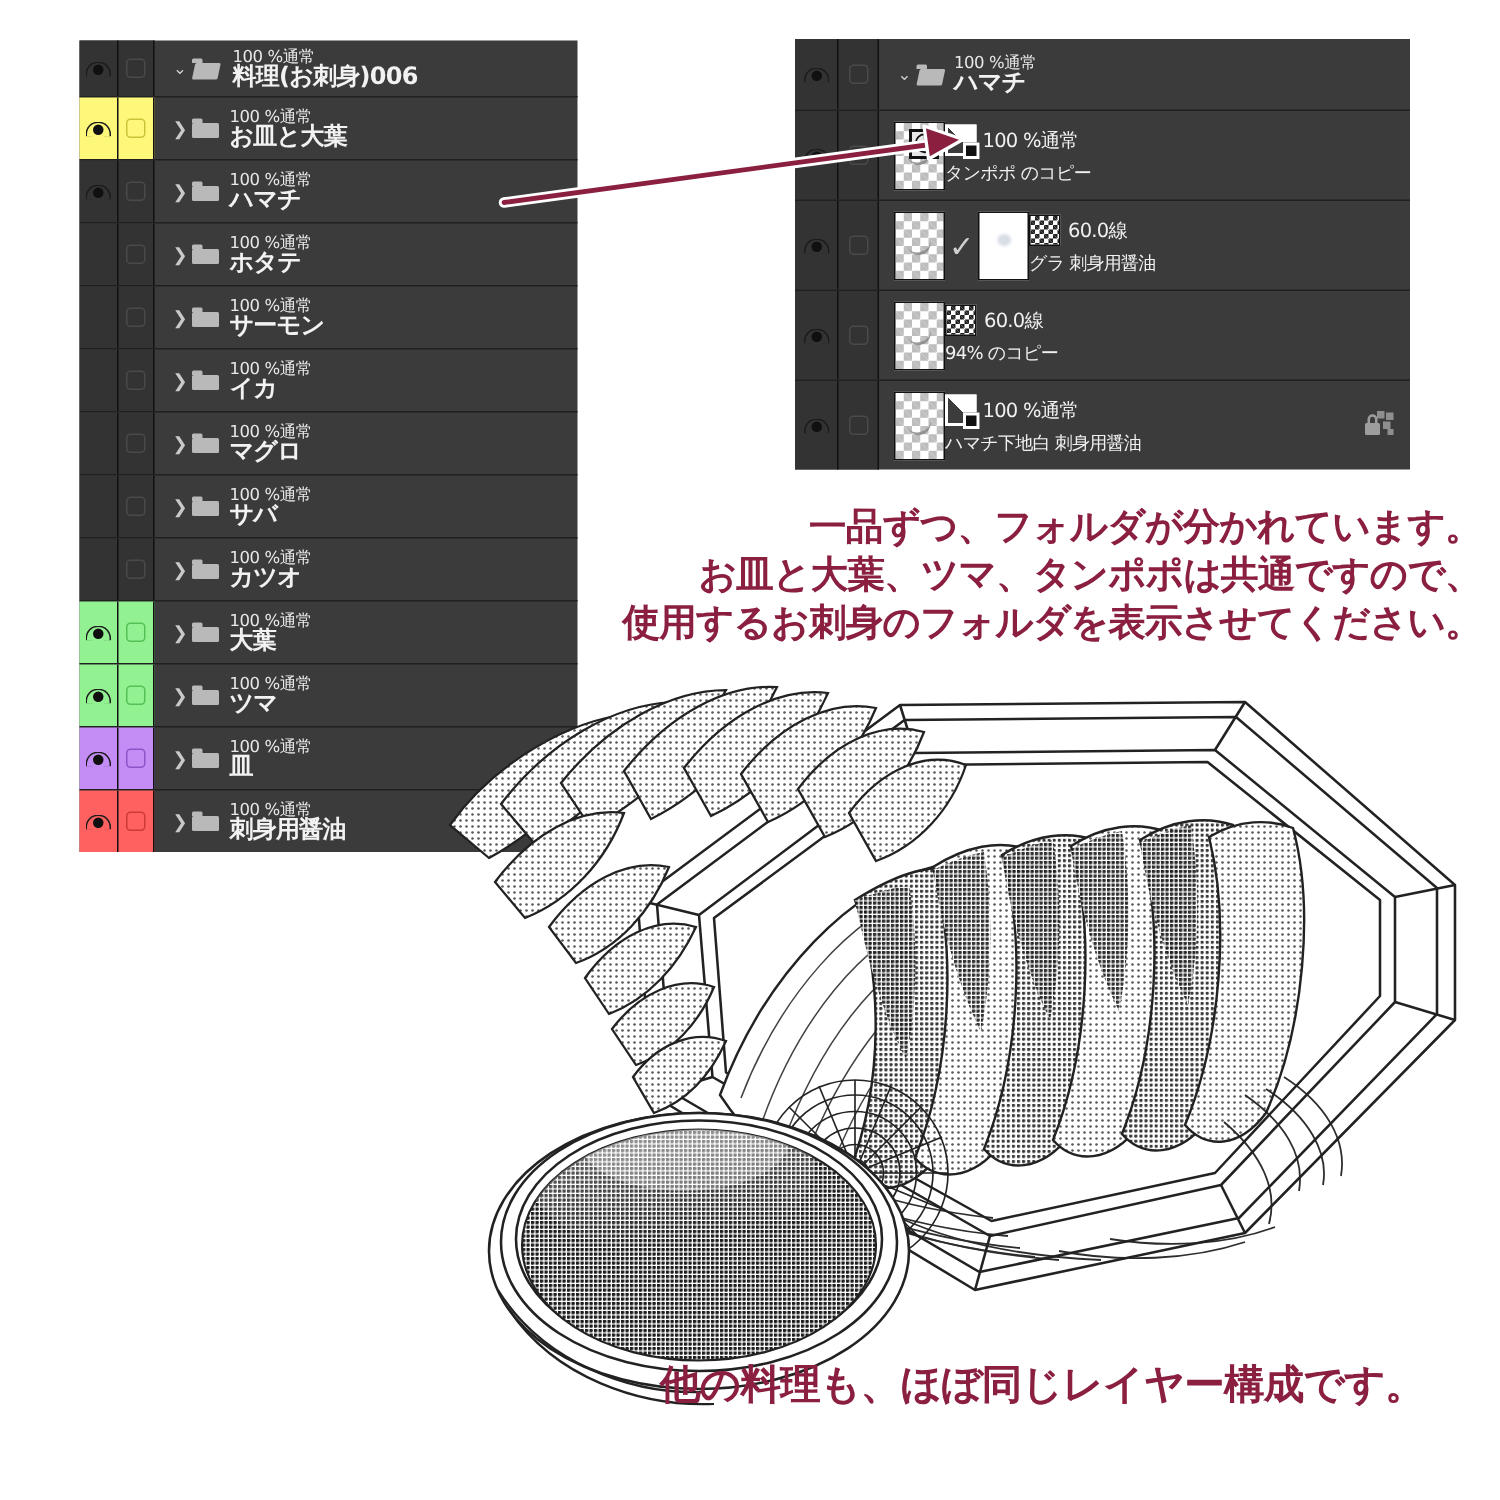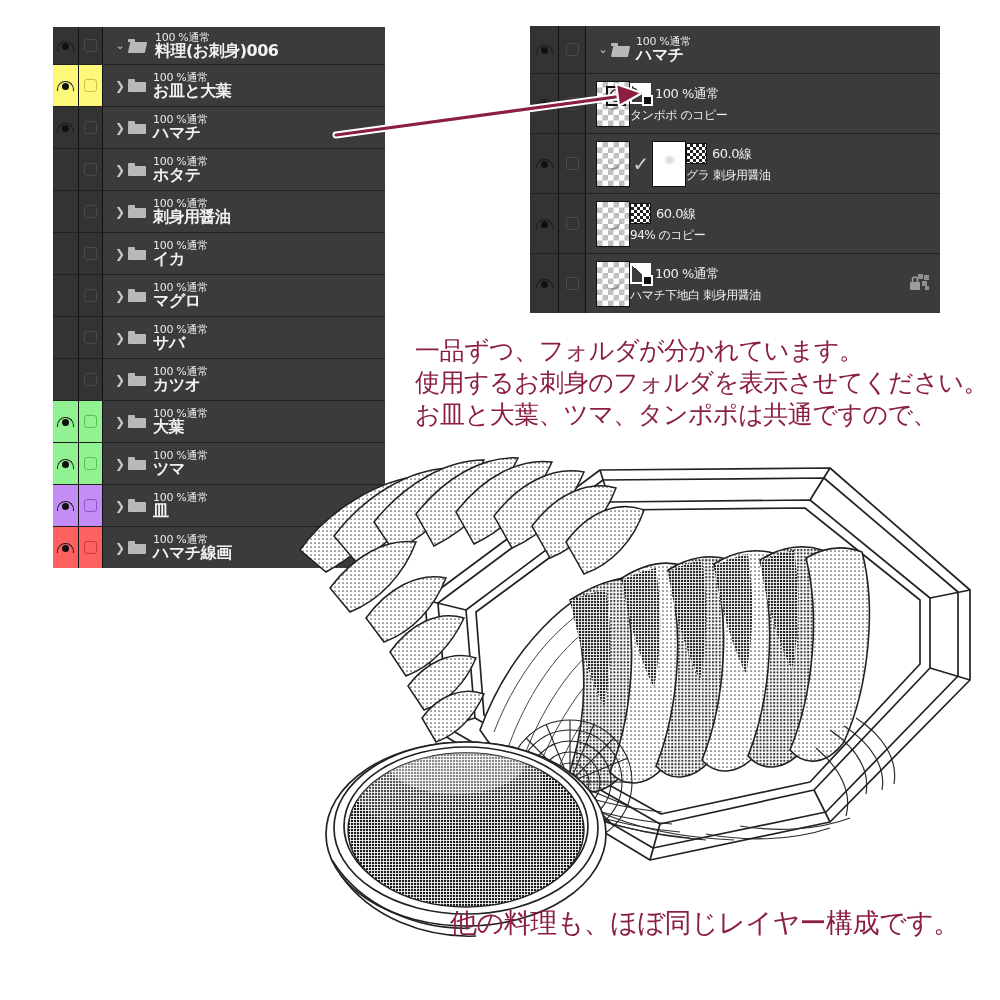--- a/index.html
+++ b/index.html
@@ -167,25 +167,26 @@
   .rlabels{display:flex;flex-direction:column;justify-content:center;gap:3px;min-width:0;}
   .rrow1{display:flex;align-items:center;}
 
   .lockicon{
     position:absolute;right:10px;top:50%;transform:translateY(-50%);
     width:22px;height:20px;
   }
 
   
   .anno{
-    position:absolute;color:#8b1f3f;font-weight:normal;white-space:nowrap;
+    position:absolute;color:#8b1f3f;font-weight:bold;white-space:nowrap;
     letter-spacing:-0.5px;
+    text-align:right;
   }
   #anno-block{left:415px;top:335px;font-size:25px;line-height:1.28;}
-  #anno-bottom{left:450px;top:905px;font-size:27px;}
+  #anno-bottom{left:440px;top:905px;font-size:27px;}
 
   
   #arrow{position:absolute;left:330px;top:80px;width:320px;height:90px;}
 
   
   #illustration{position:absolute;left:270px;top:430px;width:730px;height:540px;}
 </style>
 </head>
 <body>
 
@@ -283,21 +284,21 @@
         <div class="sw dark"></div>
       </div>
       <div class="body">
         <div class="twisty">❯</div>
         <div class="folder">
           <div class="tab"></div>
           <div class="bx"></div>
         </div>
         <div class="labels">
           <div class="blend">100 %通常</div>
-          <div class="lname">刺身用醤油</div>
+          <div class="lname">サーモン</div>
         </div>
       </div>
     </div>
     <div class="row">
       <div class="eyecol">
         <div class="eye off"></div>
       </div>
       <div class="swcol">
         <div class="sw dark"></div>
       </div>
@@ -447,21 +448,21 @@
         <div class="sw"></div>
       </div>
       <div class="body">
         <div class="twisty">❯</div>
         <div class="folder">
           <div class="tab"></div>
           <div class="bx"></div>
         </div>
         <div class="labels">
           <div class="blend">100 %通常</div>
-          <div class="lname">ハマチ線画</div>
+          <div class="lname">刺身用醤油</div>
         </div>
       </div>
     </div>
   </div>
 
 <div class="panel" id="right-panel">
     <div class="row head">
       <div class="eyecol">
         <div class="eye on">
           <div class="lid"></div>
@@ -604,22 +605,22 @@
 <svg id="arrow" viewBox="0 0 320 90">
   <g>
     <path d="M6,55 L300,15" stroke="#ffffff" stroke-width="7" stroke-linecap="round" fill="none"></path>
     <path d="M6,55 L300,15" stroke="#8b1f3f" stroke-width="3.2" stroke-linecap="round" fill="none"></path>
     <path d="M312,13 L286,4 L289,26 Z" fill="#8b1f3f" stroke="#ffffff" stroke-width="2.2" stroke-linejoin="round"></path>
   </g>
 </svg>
 
 <div class="anno" id="anno-block">
   <div>一品ずつ、フォルダが分かれています。</div>
+  <div>お皿と大葉、ツマ、タンポポは共通ですので、</div>
   <div>使用するお刺身のフォルダを表示させてください。</div>
-  <div>お皿と大葉、ツマ、タンポポは共通ですので、</div>
 </div>
 
 <svg id="illustration" viewBox="0 0 730 540">
   <defs>
     <pattern id="dots-light" width="4" height="4" patternUnits="userSpaceOnUse">
       <rect width="4" height="4" fill="#ffffff"></rect>
       <circle cx="1" cy="1" r="0.85" fill="#555"></circle>
     </pattern>
     <pattern id="dots-mid" width="3.4" height="3.4" patternUnits="userSpaceOnUse">
       <rect width="3.4" height="3.4" fill="#ffffff"></rect>

